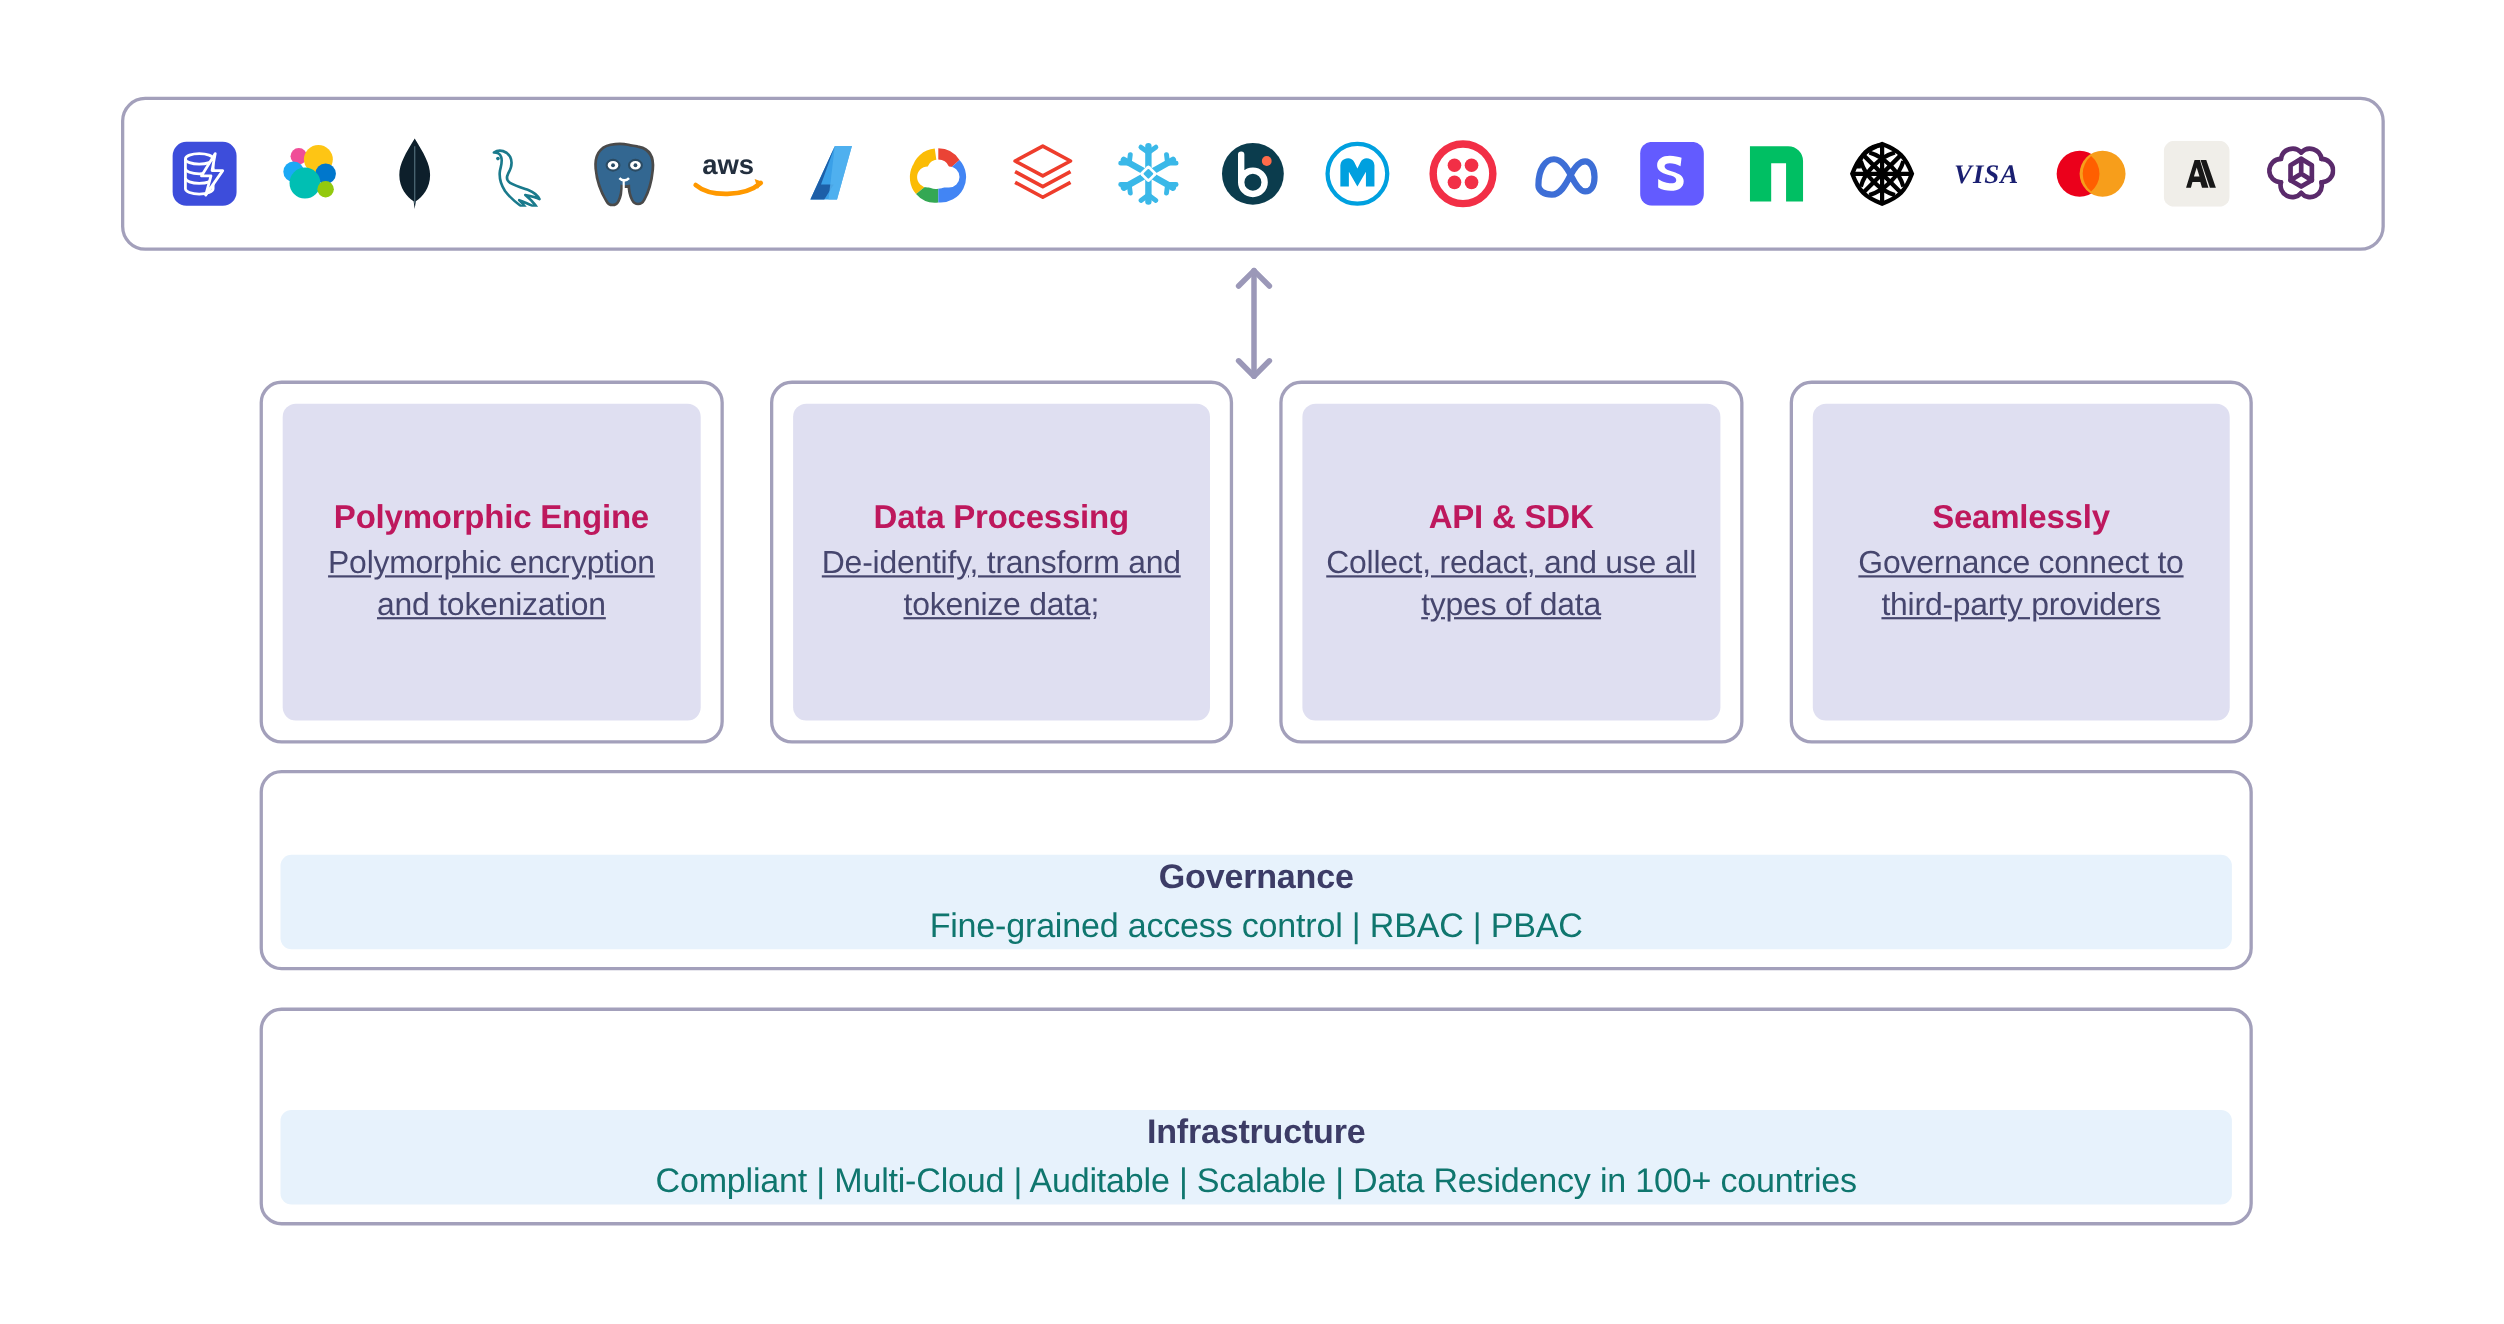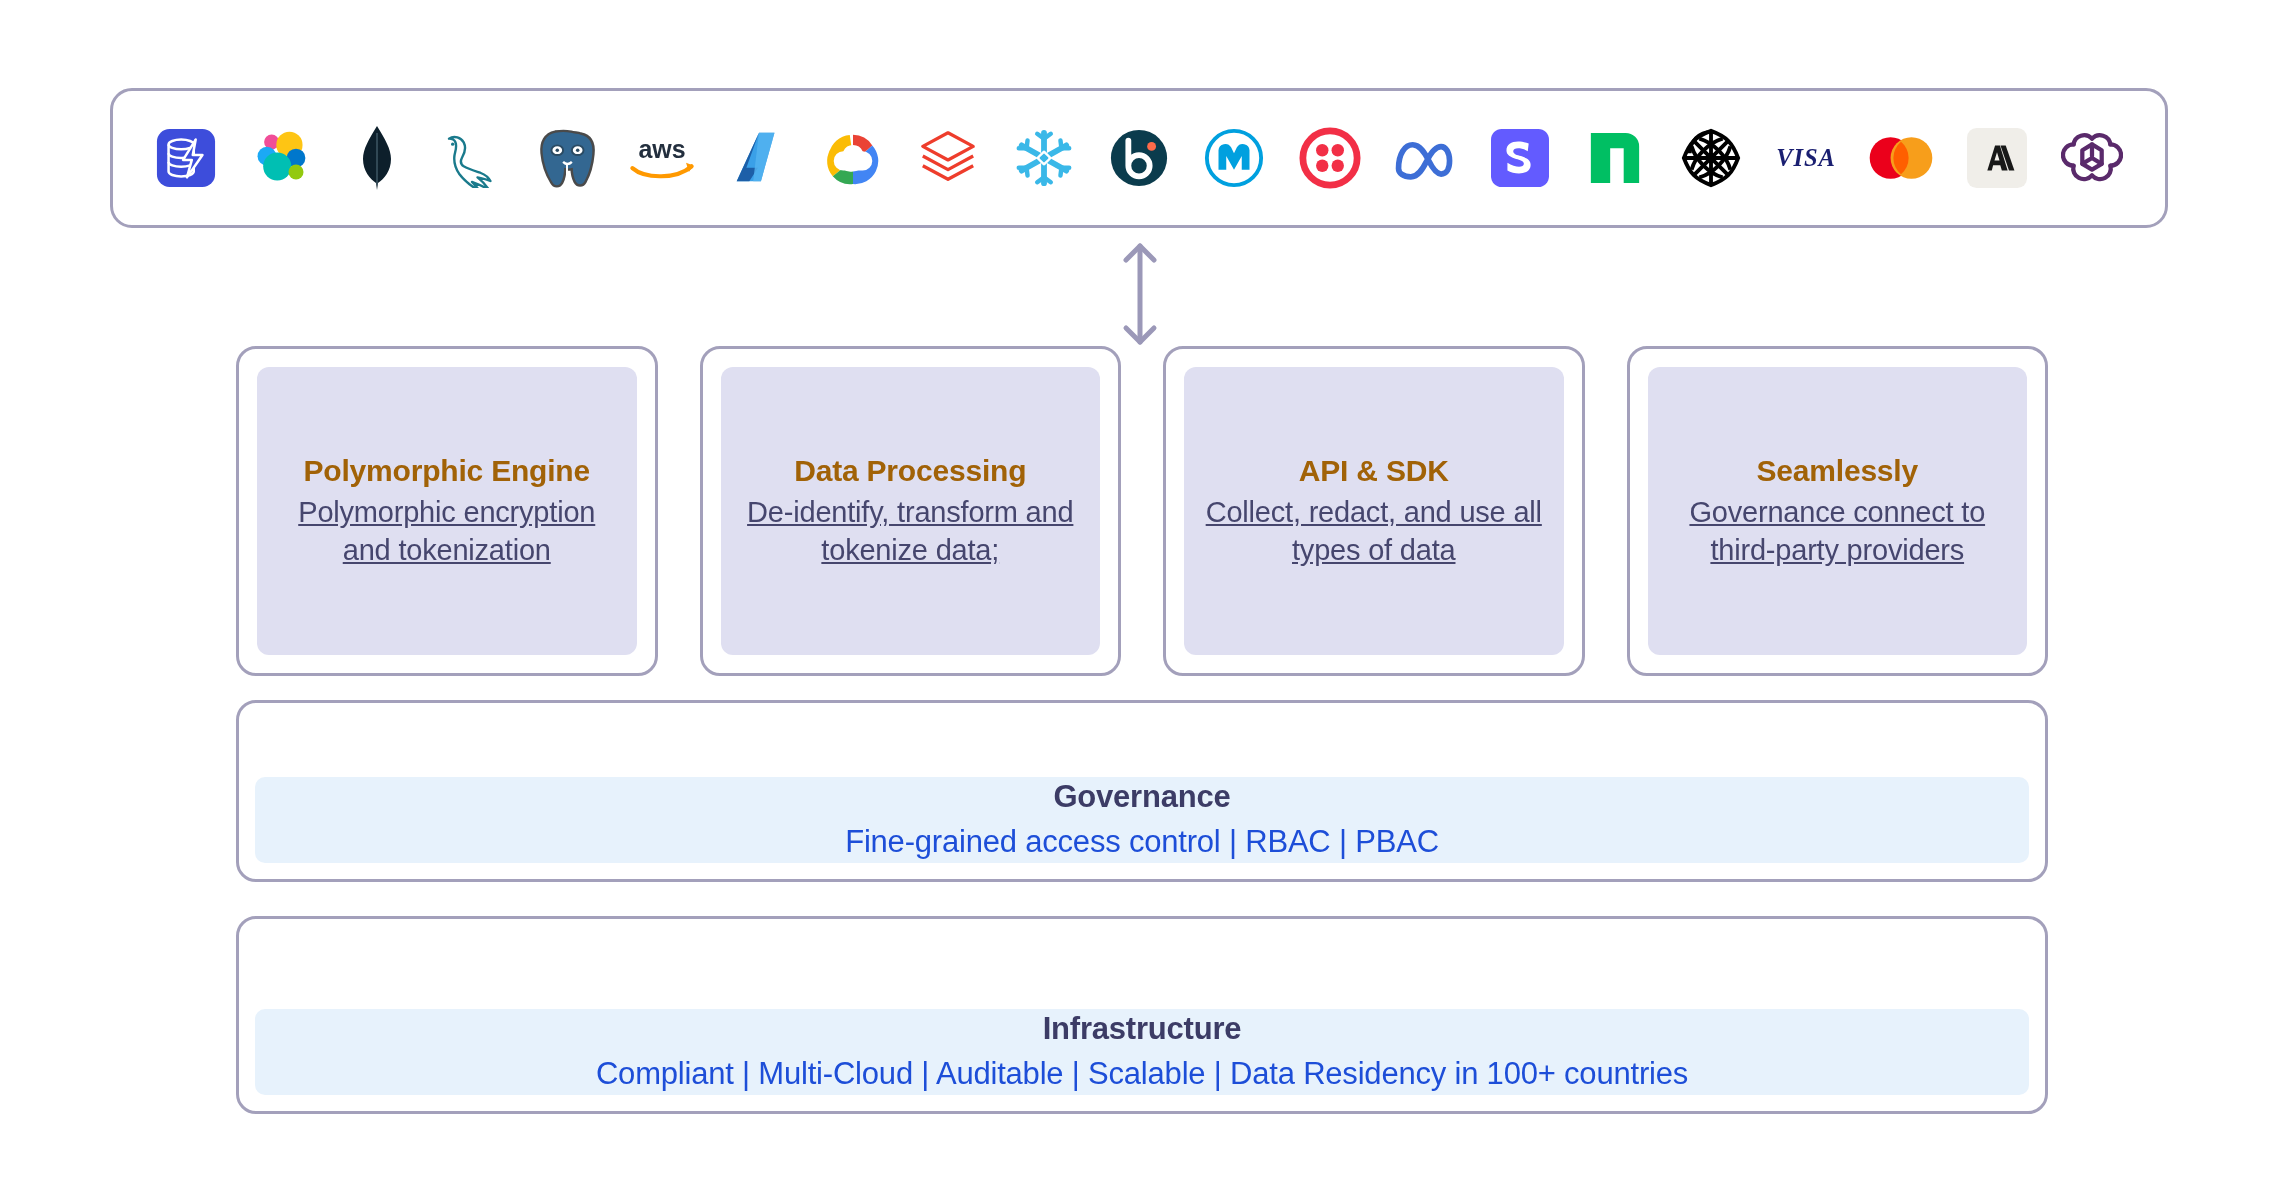--- a/index.html
+++ b/index.html
@@ -52,21 +52,21 @@
     flex:1 1 auto;
     background:#dfdff1;
     border-radius:12px;
     display:flex;flex-direction:column;
     align-items:center;justify-content:center;
     padding:14px 16px;
     text-align:center;
   }
   .card-title{
     font-size:30px;font-weight:bold;
-    color:#a16207;line-height:1.25;
+    color:#be185d;line-height:1.25;
     margin-bottom:3px;
     letter-spacing:-0.2px;
   }
   .card-desc{
     font-size:29px;font-weight:normal;
     color:#46466e;line-height:1.32;
     letter-spacing:-0.2px;
     text-decoration:underline;
   }
 
@@ -87,21 +87,21 @@
     border-radius:10px;
     display:flex;flex-direction:column;
     align-items:center;justify-content:center;
     text-align:center;
   }
   .band-title{
     font-size:31px;font-weight:bold;color:#3c3c66;
     line-height:1.3;letter-spacing:-0.2px;
   }
   .band-desc{
-    font-size:31px;font-weight:normal;color:#1d4ed8;
+    font-size:31px;font-weight:normal;color:#0f766e;
     line-height:1.35;letter-spacing:-0.2px;margin-top:4px;
   }
   #governance-band{top:700px;height:182px;}
   #infrastructure-band{top:916px;height:198px;}
 </style>
 </head>
 <body>
 
 <div class="stage">
 

